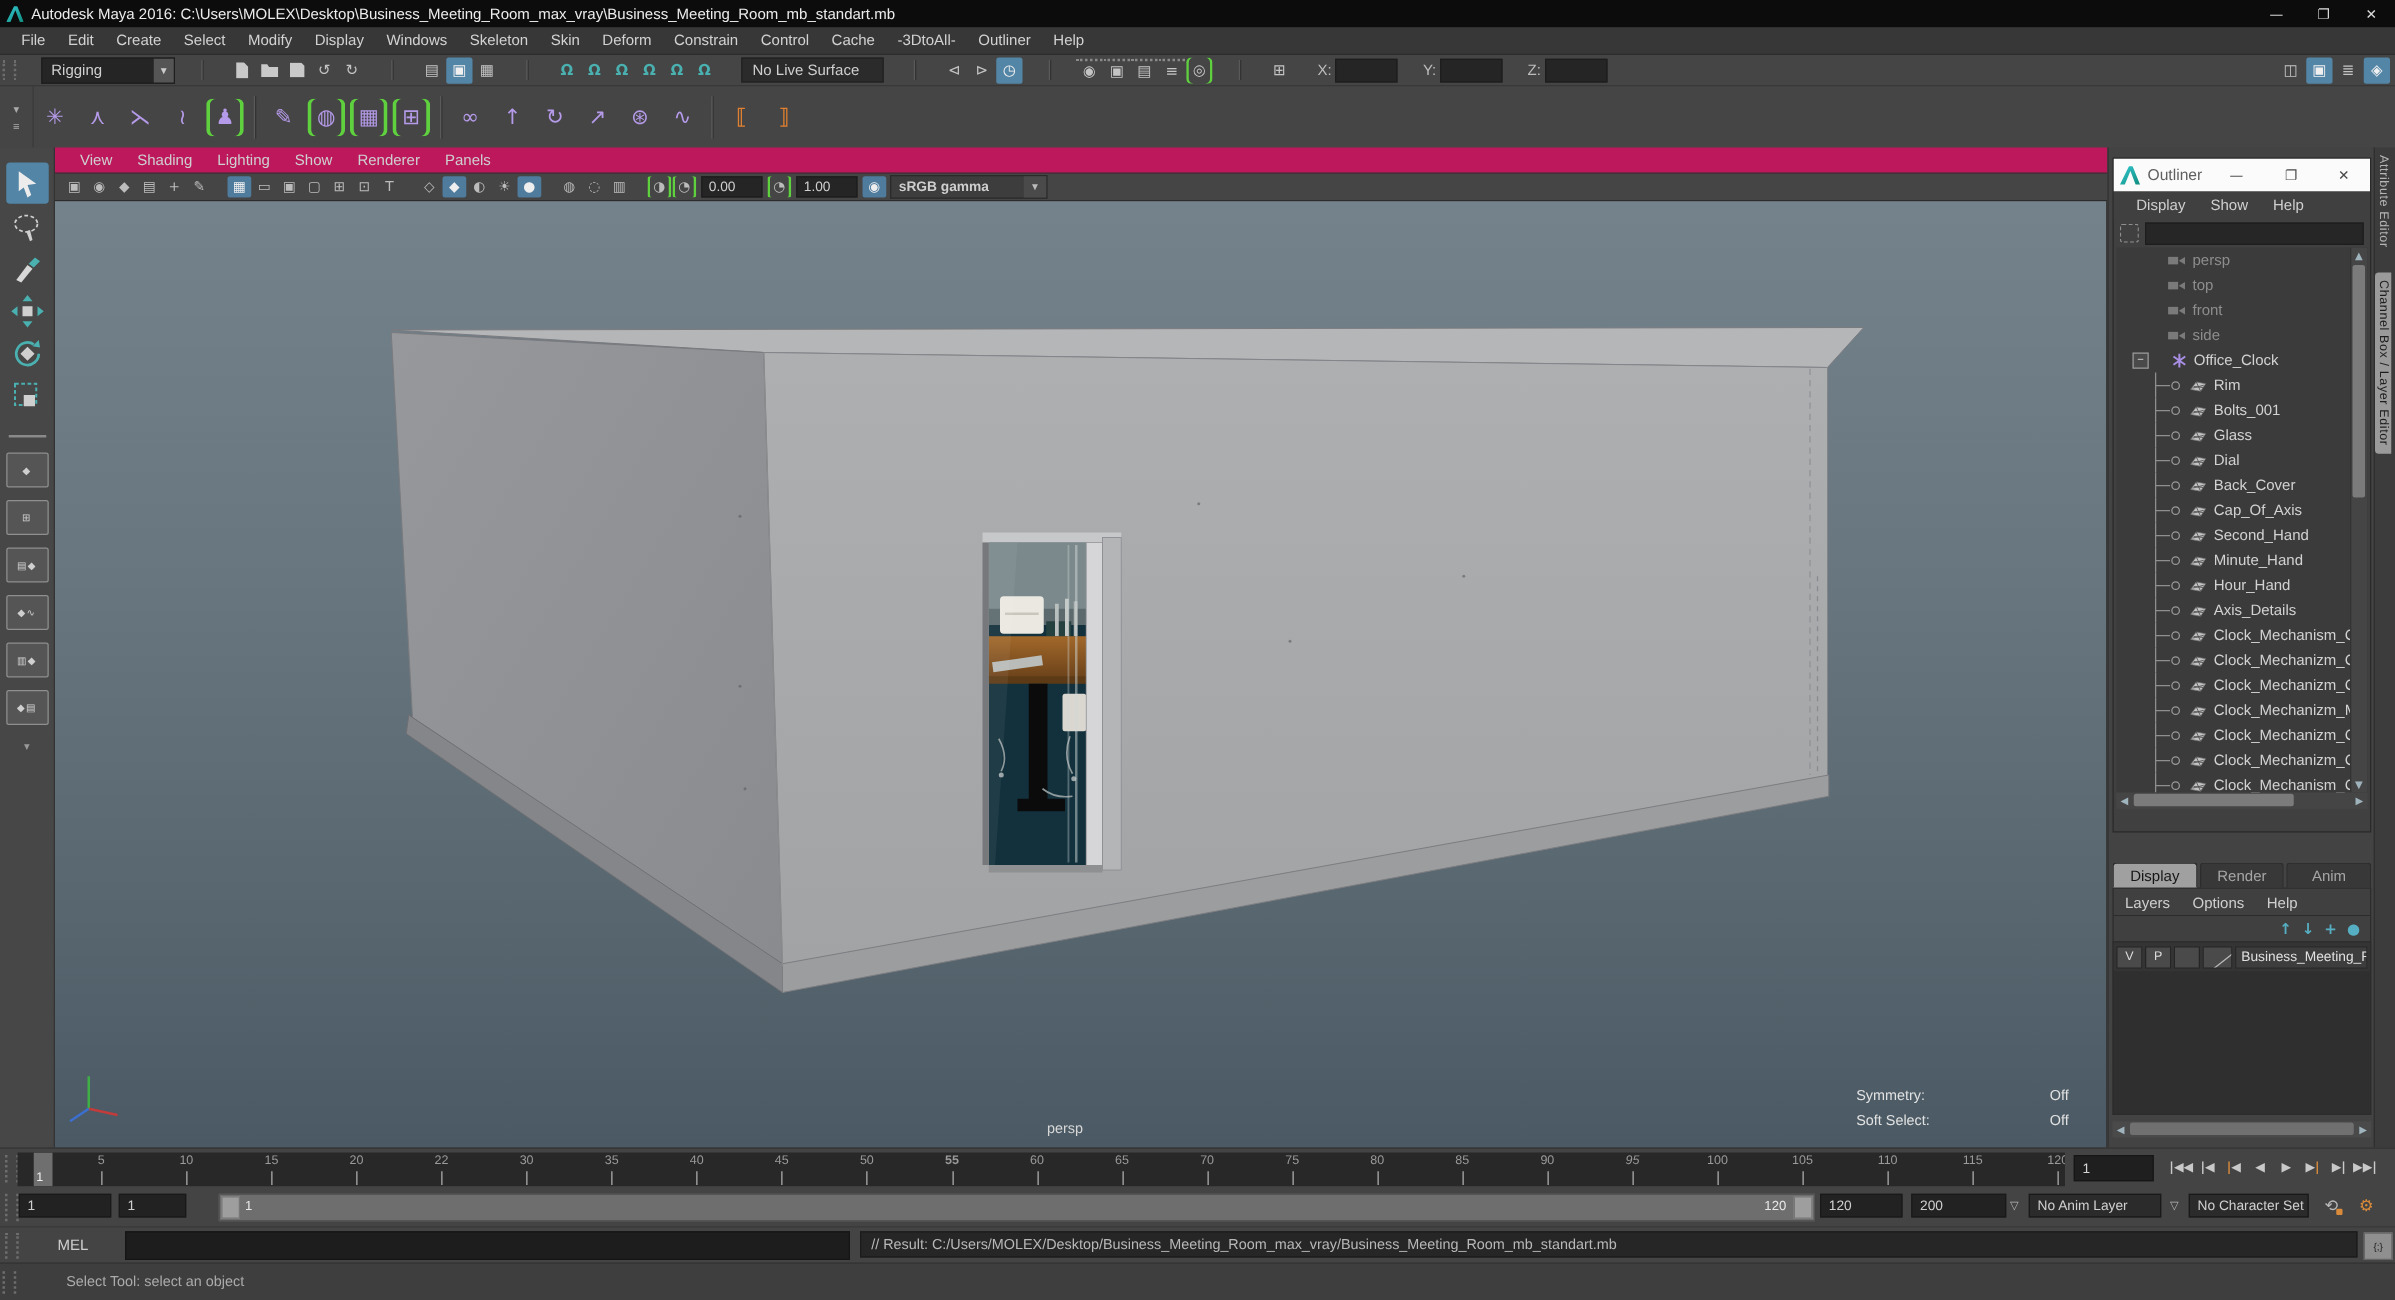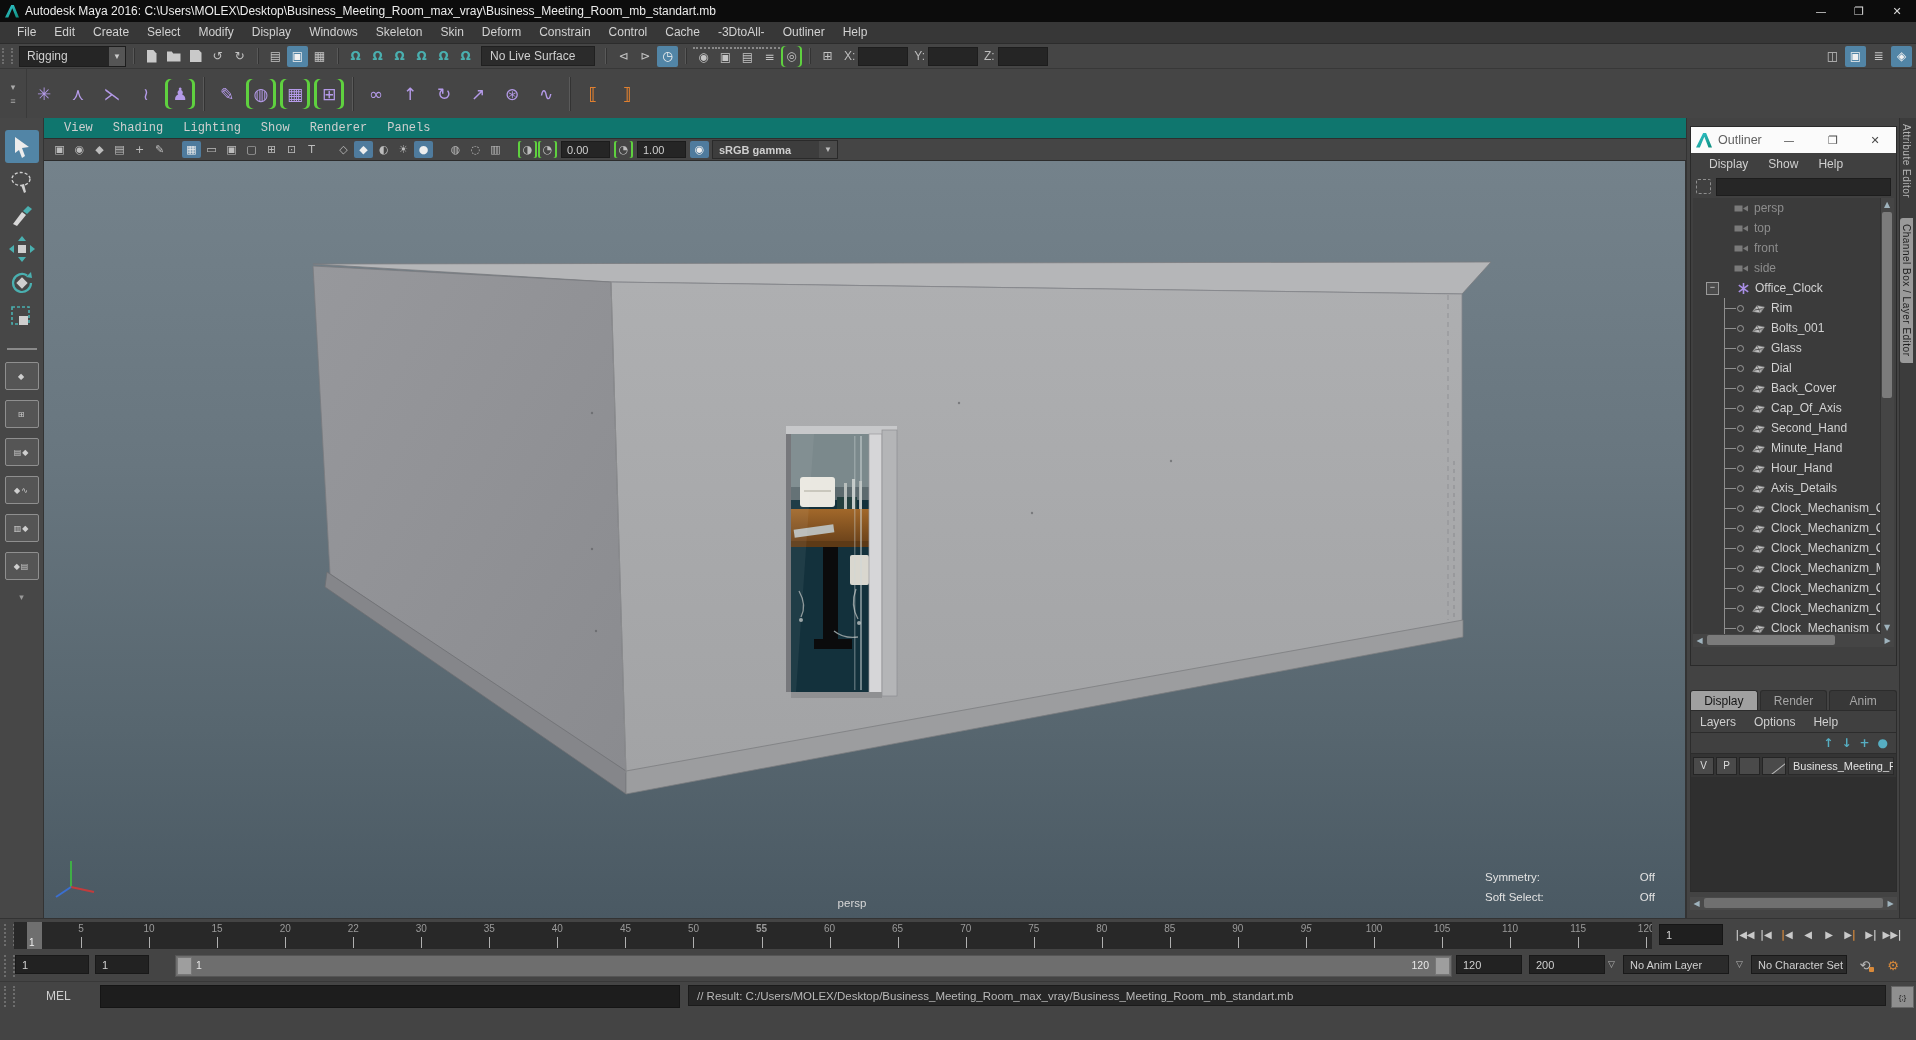--- a/index.html
+++ b/index.html
@@ -15,21 +15,21 @@
   #titletext{font-size:12px;color:#ececec;white-space:nowrap;}
   #wincontrols{margin-left:auto;display:flex;height:100%;}
   .winbtn{width:38px;height:100%;display:flex;align-items:center;justify-content:center;
           color:#dadada;font-size:11px;font-family:"DejaVu Sans",sans-serif;}
 
   
   #menubar{top:22px;height:22px;background:#373737;display:flex;align-items:center;padding-left:8px;border-bottom:1px solid #2c2c2c;box-sizing:border-box;}
   .mitem{padding:0 9px;color:#d2d2d2;line-height:21px;}
 
   
-  #statusline{top:44px;height:24px;background:#454545;display:flex;align-items:center;gap:2px;}
+  #statusline{top:44px;height:24px;background:#454545;display:flex;align-items:center;gap:16px;}
   .grip{width:7px;height:70%;border-left:2px dotted #6d6d6d;border-right:2px dotted #6d6d6d;margin:0 2px;}
   .sep{width:1px;height:70%;background:#595959;margin:0 5px;box-shadow:1px 0 0 #333;}
   .dd{display:flex;align-items:center;background:#252525;border:1px solid #1d1d1d;height:19px;margin-left:2px;}
   .dd .ddtxt{width:82px;padding-left:7px;color:#cfcfcf;}
   .dd .ddarr{width:16px;height:100%;background:#555;display:flex;align-items:center;justify-content:center;font-size:8px;color:#ccc;}
   .sgroup{display:flex;align-items:center;gap:1px;}
   .ic{width:21px;height:21px;display:flex;align-items:center;justify-content:center;font-size:12px;
       color:#c4c4c4;border-radius:2px;font-family:"DejaVu Sans",sans-serif;}
   .ic.active{background:#5285a6;color:#f0f0f0;}
   .ic.k-green{box-shadow:inset 2px 0 0 #5fd13f, inset -2px 0 0 #5fd13f;border-radius:4px;}
@@ -61,21 +61,21 @@
            display:flex;flex-direction:column;align-items:center;padding-top:12px;box-sizing:border-box;}
   .tool{width:34px;height:33px;display:flex;align-items:center;justify-content:center;border-radius:3px;margin-bottom:1px;}
   .tool.active{background:#5285a6;}
   .tb-div{width:30px;height:2px;background:#8a8a8a;margin:14px 0 12px 0;}
   .layoutbtn{width:32px;height:26px;background:#555;border:1px solid #8f8f8f;border-radius:2px;margin-bottom:10px;
              display:flex;align-items:center;justify-content:center;font-size:8px;color:#cfcfcf;font-family:"DejaVu Sans",sans-serif;letter-spacing:1px;}
   .tb-caret{color:#999;font-size:9px;margin-top:2px;}
 
   
   #viewport{position:absolute;left:44px;top:0;width:1642px;height:100%;}
-  #vp-menus{height:20px;background:#0f766e;border-bottom:1px solid #2e2e2e;display:flex;align-items:center;padding-left:10px;font-family:Liberation Mono, monospace;}
+  #vp-menus{height:20px;background:#be185d;border-bottom:1px solid #2e2e2e;display:flex;align-items:center;padding-left:10px;}
   .vpm{padding:0 10px;color:#cfcfcf;}
   #vp-toolbar{height:21px;background:#454545;border-bottom:1px solid #2c2c2c;display:flex;align-items:center;padding-left:6px;gap:1px;}
   .vic{width:19px;height:17px;display:flex;align-items:center;justify-content:center;font-size:11px;color:#bcbcbc;
        border-radius:2px;font-family:"DejaVu Sans",sans-serif;}
   .vic.active{background:#4f7b9d;color:#eee;}
   .vic.k-green{box-shadow:inset 2px 0 0 #5fd13f, inset -2px 0 0 #5fd13f;}
   .vfield{width:42px;height:15px;background:#252525;border:1px solid #1c1c1c;color:#d0d0d0;font-size:11px;
           display:flex;align-items:center;padding-left:5px;margin:0 3px;}
   #vt-dd{display:flex;align-items:center;background:#3d3d3d;border:1px solid #2a2a2a;height:17px;margin-left:2px;}
   #vt-dd .t{width:100px;padding-left:6px;color:#cfcfcf;font-size:11px;font-weight:bold;}
@@ -904,14 +904,18 @@
   </div>
 
   <div id="commandline" class="band">
     <div class="grip" style="position:absolute;left:2px;top:4px;height:21px;"></div>
     <span id="mel-label">MEL</span>
     <div id="mel-input"></div>
     <div id="mel-result">// Result: C:/Users/MOLEX/Desktop/Business_Meeting_Room_max_vray/Business_Meeting_Room_mb_standart.mb</div>
     <div id="script-editor-btn">{;}</div>
   </div>
 
+  <div id="helpline" class="band">
+    <div class="grip" style="height:18px;margin-left:2px;"></div>
+    <span id="help-text">Select Tool: select an object</span>
+  </div>
 
 </div>
 
 </body></html>

